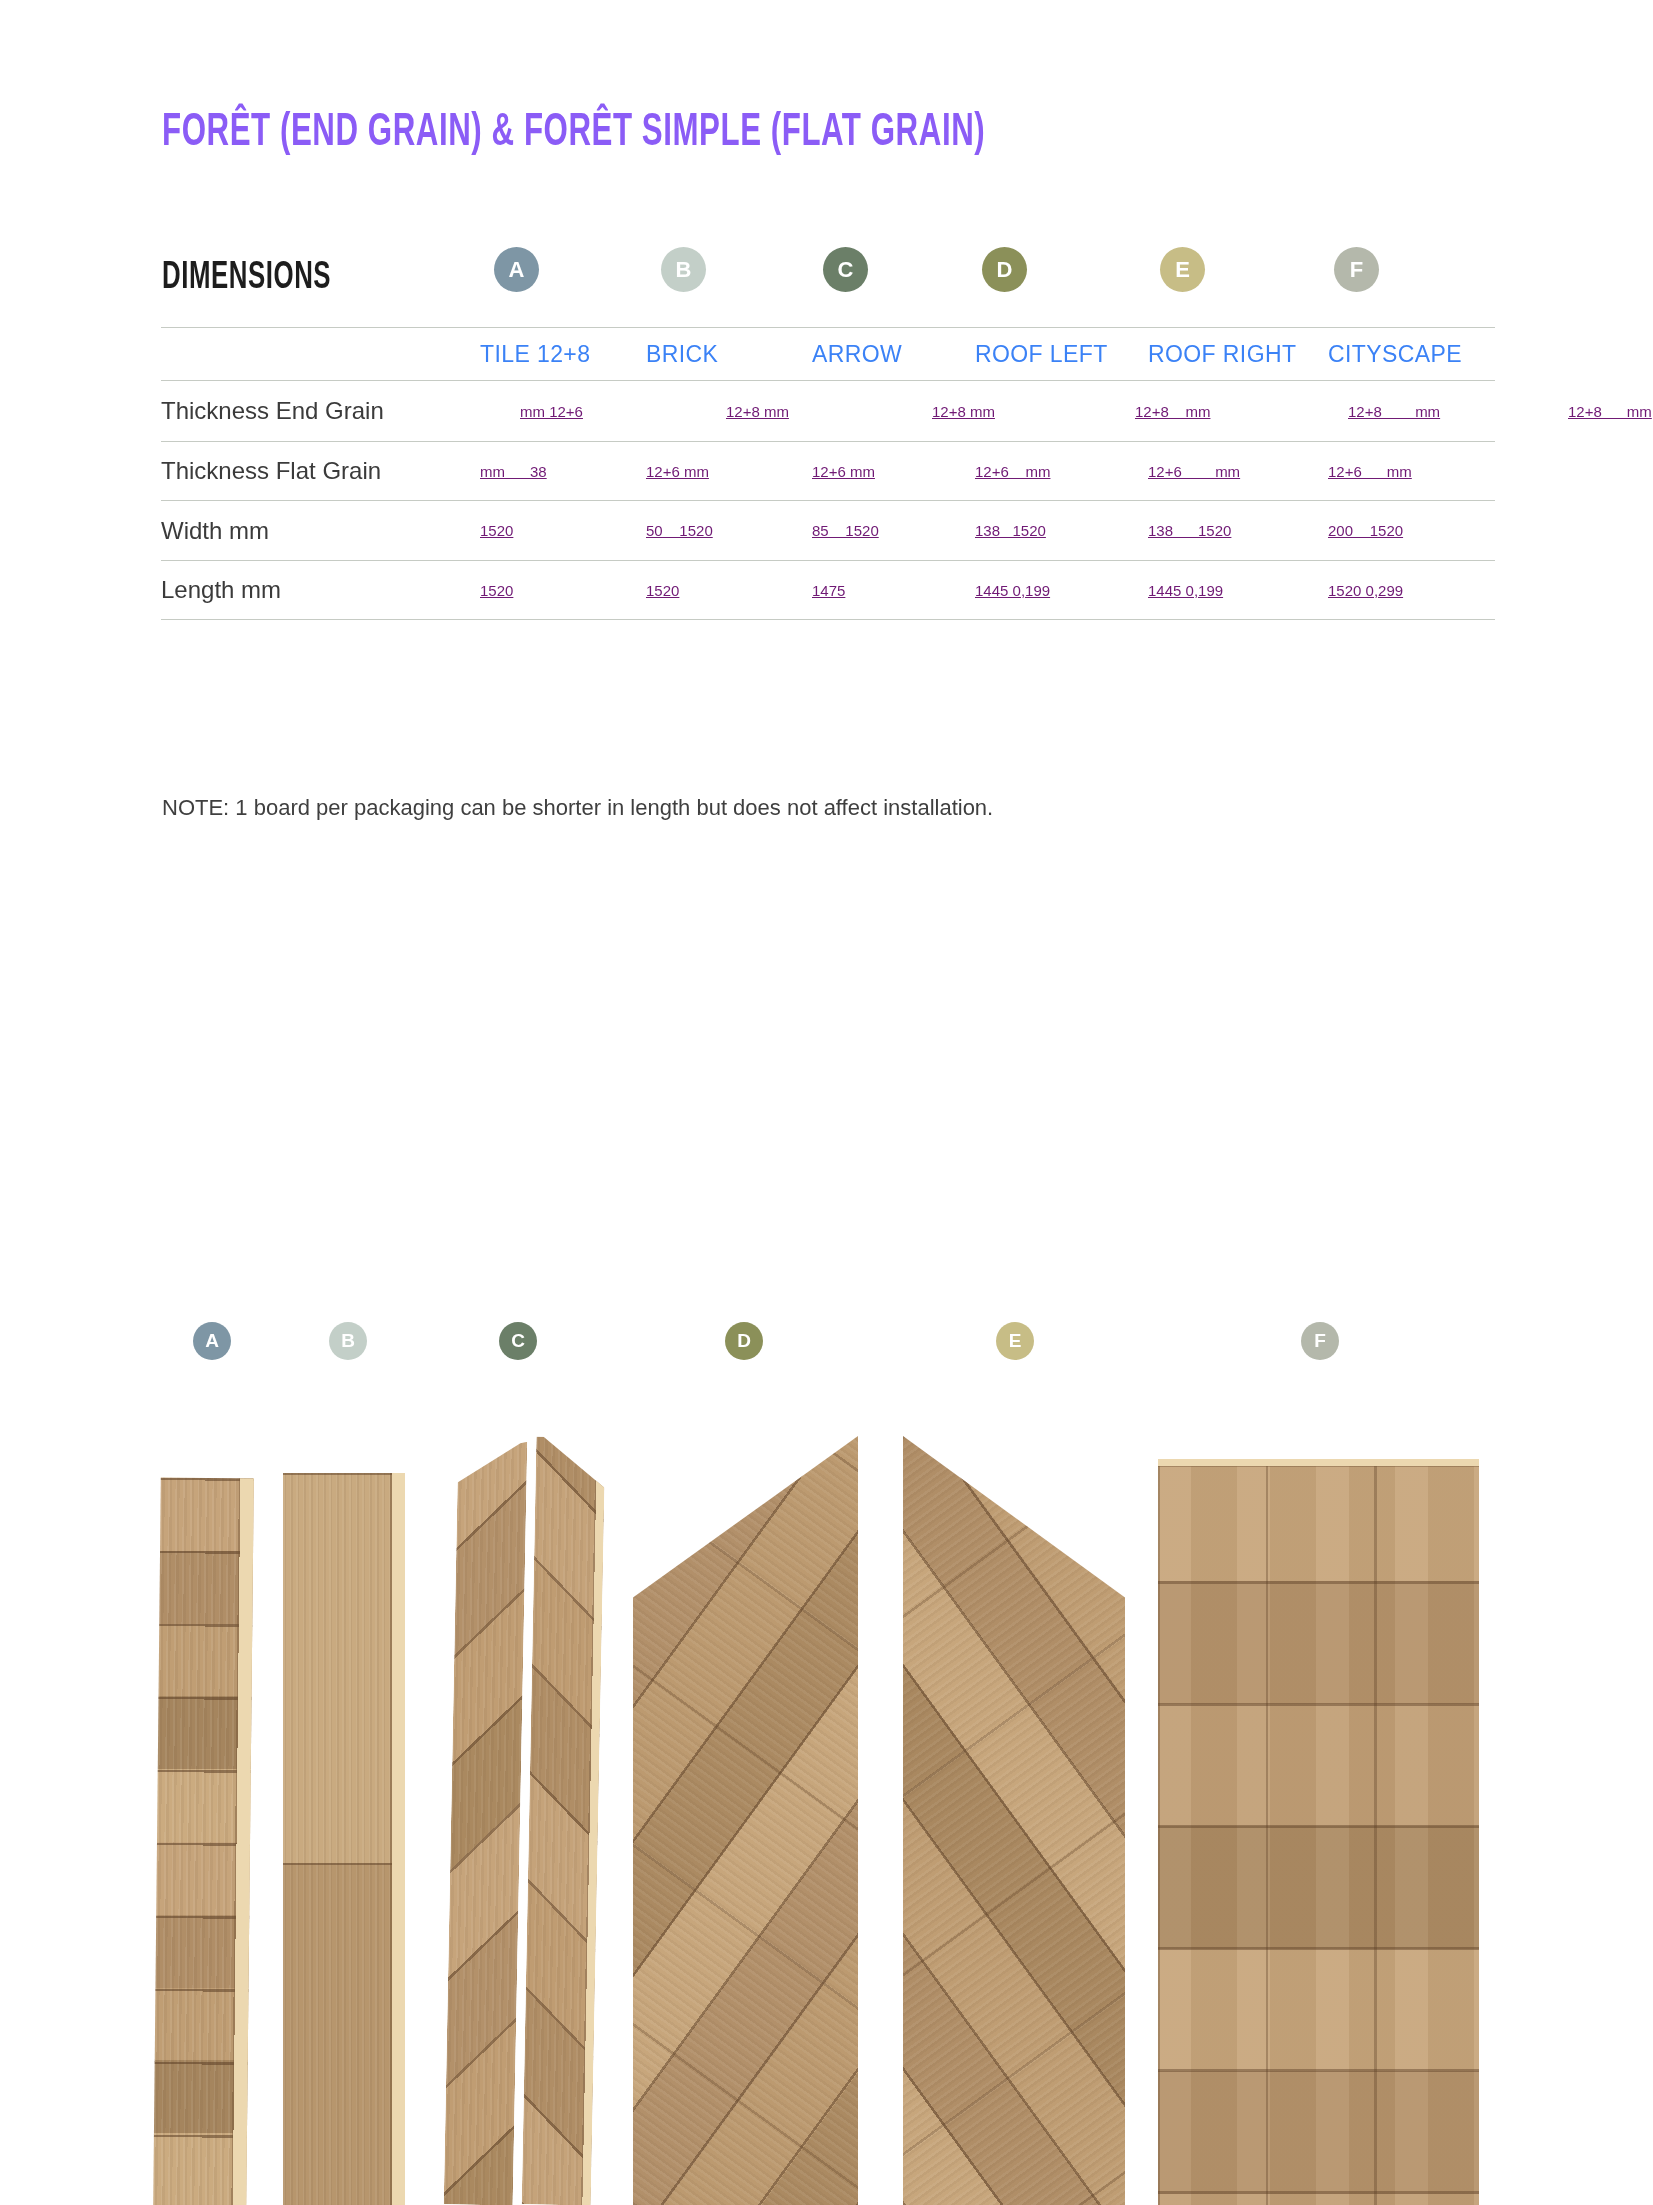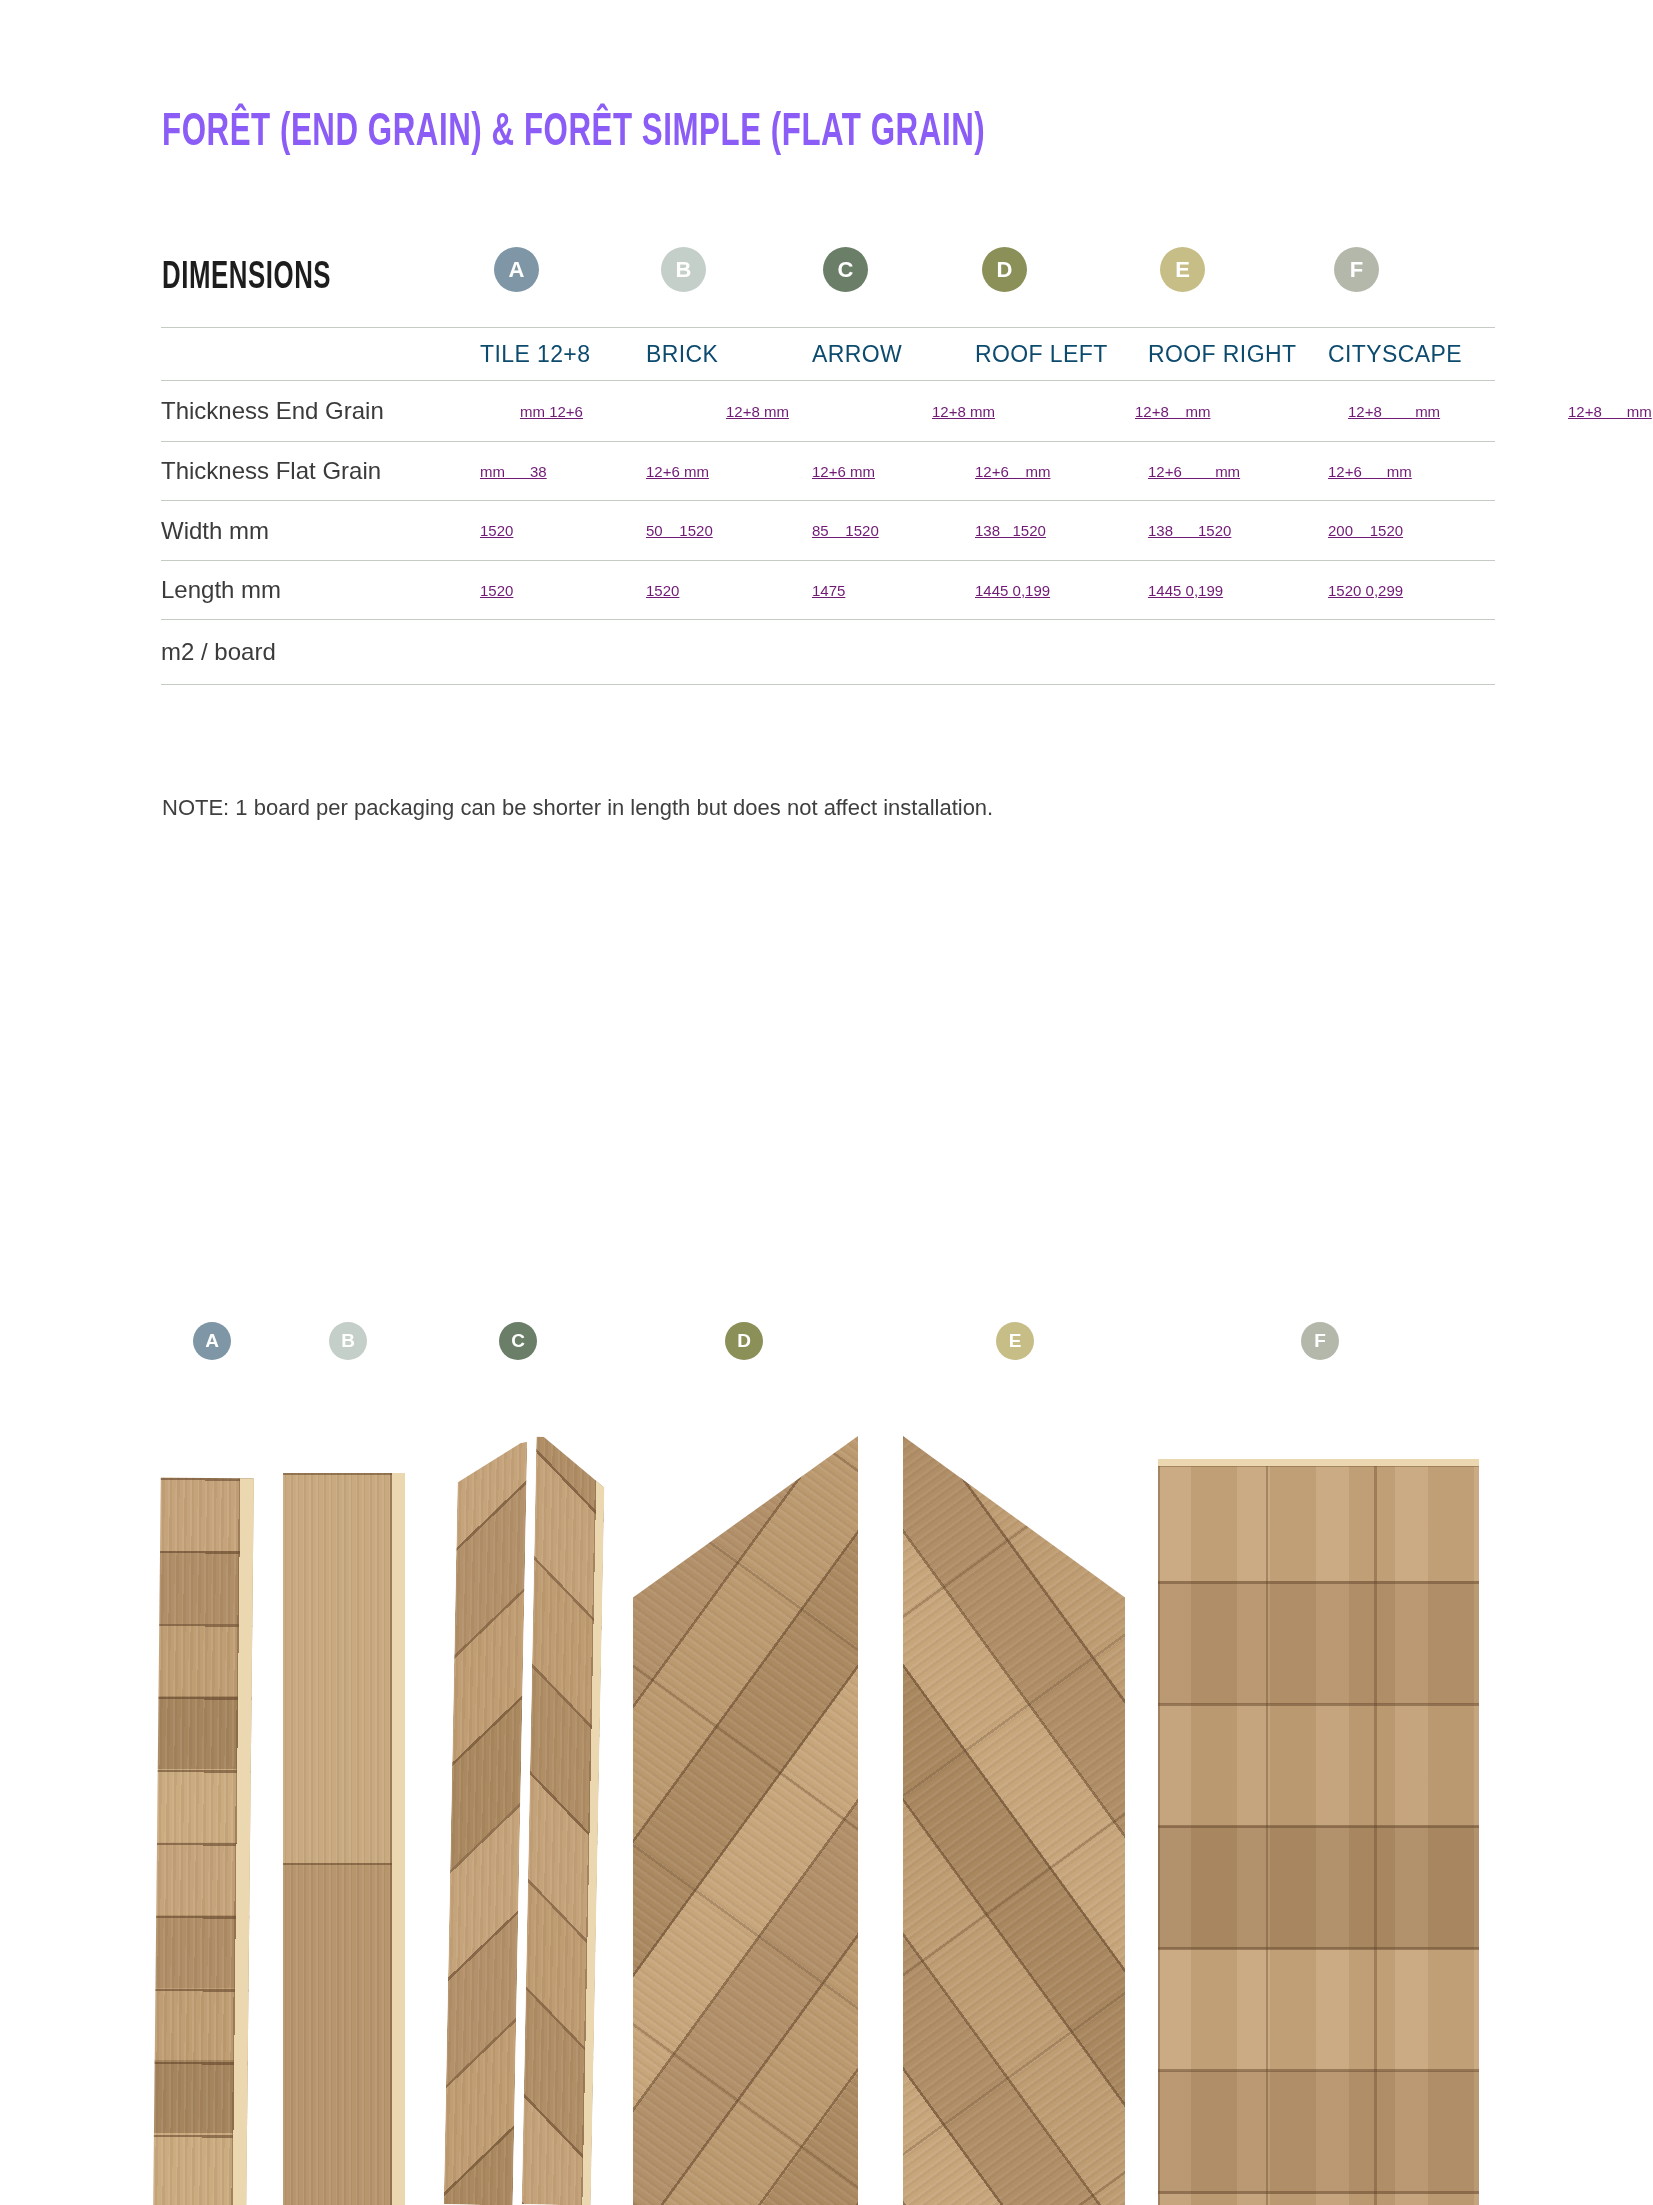--- a/index.html
+++ b/index.html
@@ -24,21 +24,21 @@
   #hb-a{left:494px;} #hb-b{left:661px;} #hb-c{left:823px;}
   #hb-d{left:982px;} #hb-e{left:1160px;} #hb-f{left:1334px;}
 
   
   .dim-table{position:absolute;left:161px;top:327px;width:1334px;border-top:1.7px solid #c6cbc4;}
   .t-row{display:grid;grid-template-columns:319px 166px 166px 163px 173px 180px 166px;
     border-bottom:1.7px solid #c6cbc4;align-items:center;}
   .t-row.hdr{height:52px;}
   .t-row.r1{height:60px;gap:40px;} .t-row.r2{height:58px;} .t-row.r3{height:59px;}
   .t-row.r4{height:58px;} .t-row.r5{height:59px;} .t-row.r6{height:64px;}
-  .col-hdr{font-size:23px;color:#0c4a6e;letter-spacing:0.4px;white-space:pre;}
+  .col-hdr{font-size:23px;color:#3b82f6;letter-spacing:0.4px;white-space:pre;}
   .row-label{font-size:24px;color:#3b3b3b;}
   .cell{font-size:15px;color:#701a75;white-space:pre;text-decoration:underline;}
 
   
   .notes{position:absolute;left:162px;top:784px;font-size:22px;color:#3f3f3f;}
   .notes div{line-height:47px;}
 
   
   .pat-badges .badge{top:1322px;}
   #pb-a{left:193px;} #pb-b{left:329px;} #pb-c{left:499px;}
@@ -174,29 +174,20 @@
       <div class="row-label">Length mm</div>
       <div class="cell">1520</div>
       <div class="cell">1520</div>
       <div class="cell">1475</div>
       <div class="cell">1445 0,199</div>
       <div class="cell">1445 0,199</div>
       <div class="cell">1520 0,299</div>
     </div>
 
 
-    <div class="t-row r6">
-      <div class="row-label">m2 / board</div>
-      <div class="cell"></div>
-      <div class="cell"></div>
-      <div class="cell"></div>
-      <div class="cell"></div>
-      <div class="cell"></div>
-      <div class="cell"></div>
-    </div>
   </div>
 
   <div class="notes">
     <div>NOTE: 1 board per packaging can be shorter in length but does not affect installation.</div>
   </div>
 
   <div class="pat-badges">
     <div class="badge small" id="pb-a" style="background-color: rgb(126, 150, 165);">A</div>
     <div class="badge small" id="pb-b" style="background-color: rgb(195, 207, 200);">B</div>
     <div class="badge small" id="pb-c" style="background-color: rgb(107, 127, 104);">C</div>

